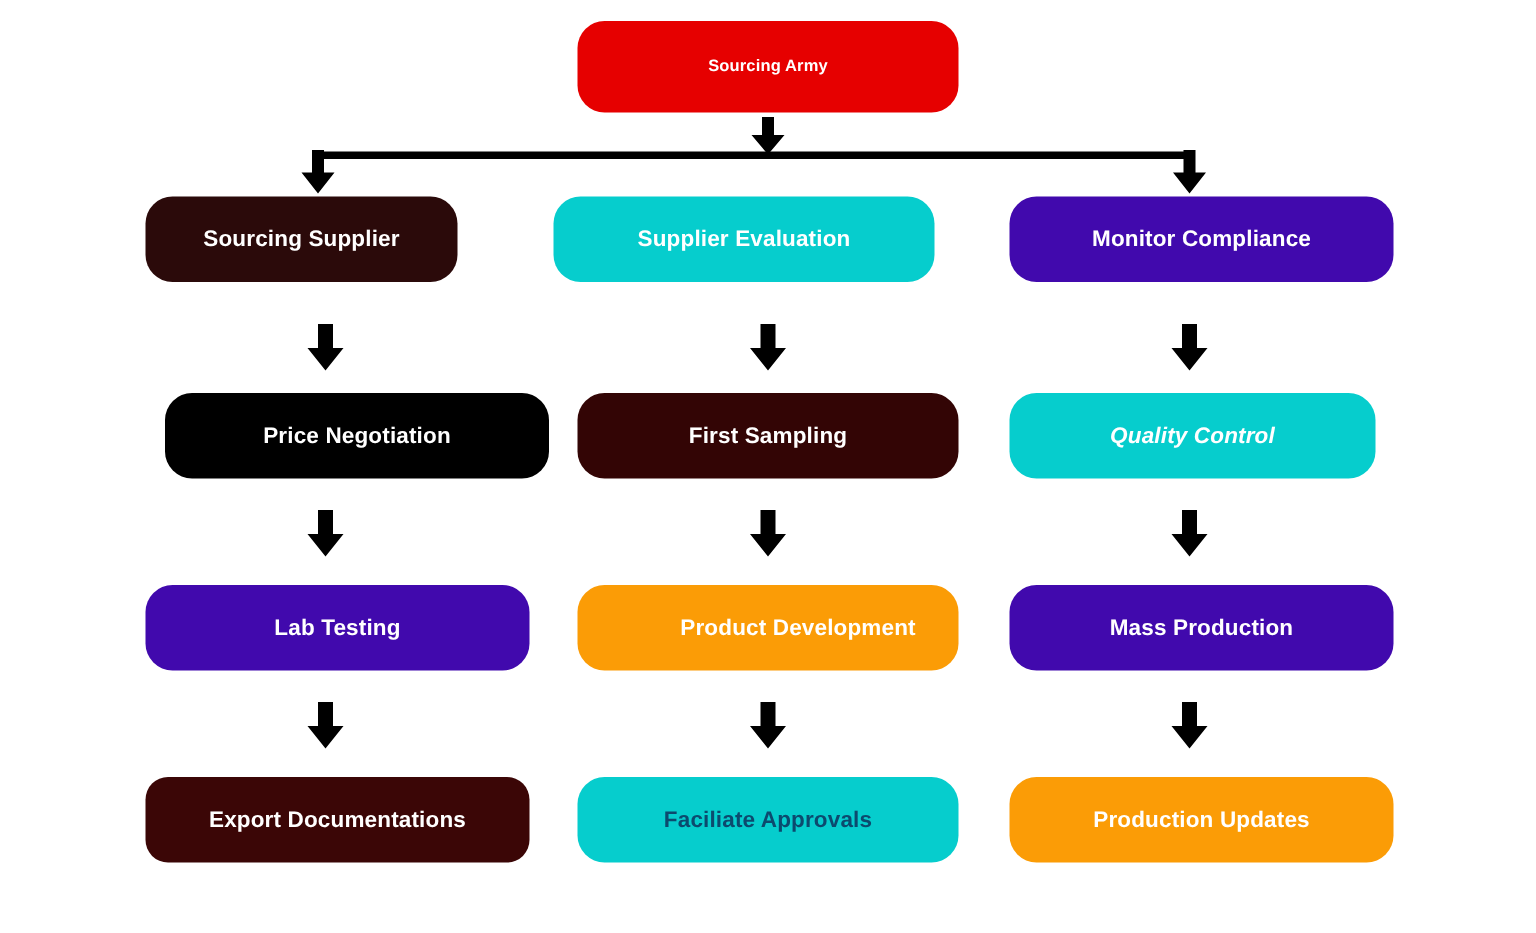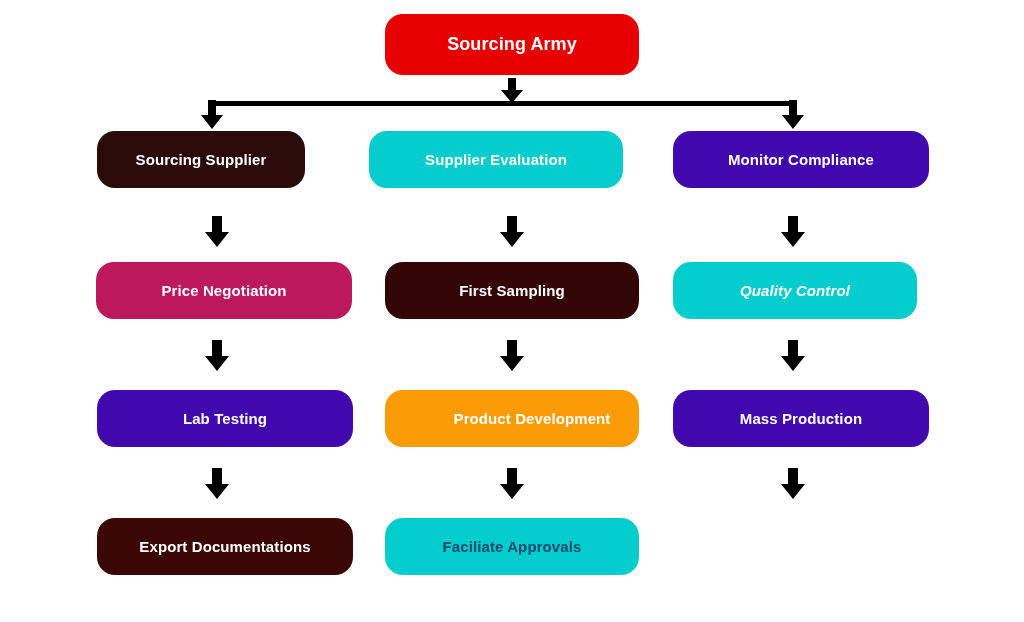--- a/index.html
+++ b/index.html
@@ -25,21 +25,21 @@
   }
   .node-label {
     color: #ffffff;
     font-weight: bold;
     font-size: 15px;
     letter-spacing: 0.1px;
     text-align: center;
     line-height: 1.15;
     white-space: nowrap;
   }
-  .node.root .node-label { font-size: 18px; }
+  .node.root .node-label { font-size: 11px; }
   .arrow {
     position: absolute;
   }
   .hline {
     position: absolute;
     background: #000000;
   }
 </style>
 </head>
 <body>
@@ -64,35 +64,35 @@
     <polygon points="9,0 17,0 17,15 24,15 13,29 2,15 9,15" fill="#000000"></polygon>
   </svg>
 
   <div class="node" style="left: 97px; top: 131px; width: 208px; height: 57px; background: rgb(43, 10, 10);">
     <span class="node-label" style="color: rgb(255, 255, 255);">Sourcing Supplier</span>
   </div>
   <svg class="arrow" style="left:204px; top:216px;" width="26" height="32" viewBox="0 0 26 32">
     <polygon points="8,0 18,0 18,16 25,16 13,31 1,16 8,16" fill="#000000"></polygon>
   </svg>
 
-  <div class="node" style="left: 96px; top: 262px; width: 256px; height: 57px; background: #be185d;">
+  <div class="node" style="left: 110px; top: 262px; width: 256px; height: 57px; background: #000000;">
     <span class="node-label" style="color: rgb(255, 255, 255);">Price Negotiation</span>
   </div>
   <svg class="arrow" style="left:204px; top:340px;" width="26" height="32" viewBox="0 0 26 32">
     <polygon points="8,0 18,0 18,16 25,16 13,31 1,16 8,16" fill="#000000"></polygon>
   </svg>
 
   <div class="node" style="left: 97px; top: 390px; width: 256px; height: 57px; background: rgb(65, 9, 173);">
     <span class="node-label" style="color: rgb(255, 255, 255);">Lab Testing</span>
   </div>
   <svg class="arrow" style="left:204px; top:468px;" width="26" height="32" viewBox="0 0 26 32">
     <polygon points="8,0 18,0 18,16 25,16 13,31 1,16 8,16" fill="#000000"></polygon>
   </svg>
 
-  <div class="node" style="left: 97px; top: 518px; width: 256px; height: 57px; background: rgb(59, 6, 6);">
+  <div class="node" style="left: 97px; top: 518px; width: 256px; height: 57px; background: rgb(59, 6, 6); border-radius: 15px;">
     <span class="node-label" style="color: rgb(255, 255, 255);">Export Documentations</span>
   </div>
 
   <div class="node" style="left: 369px; top: 131px; width: 254px; height: 57px; background: rgb(6, 205, 205);">
     <span class="node-label" style="color: rgb(255, 255, 255);">Supplier Evaluation</span>
   </div>
   <svg class="arrow" style="left:499px; top:216px;" width="26" height="32" viewBox="0 0 26 32">
     <polygon points="8,0 18,0 18,16 25,16 13,31 1,16 8,16" fill="#000000"></polygon>
   </svg>
 
@@ -128,14 +128,17 @@
     <polygon points="8,0 18,0 18,16 25,16 13,31 1,16 8,16" fill="#000000"></polygon>
   </svg>
 
   <div class="node" style="left: 673px; top: 390px; width: 256px; height: 57px; background: rgb(65, 9, 173);">
     <span class="node-label" style="color: rgb(255, 255, 255);">Mass Production</span>
   </div>
   <svg class="arrow" style="left:780px; top:468px;" width="26" height="32" viewBox="0 0 26 32">
     <polygon points="8,0 18,0 18,16 25,16 13,31 1,16 8,16" fill="#000000"></polygon>
   </svg>
 
+  <div class="node" style="left: 673px; top: 518px; width: 256px; height: 57px; background: rgb(251, 156, 6);">
+    <span class="node-label" style="color: rgb(255, 255, 255);">Production Updates</span>
+  </div>
 
 </div>
 
 </body></html>

